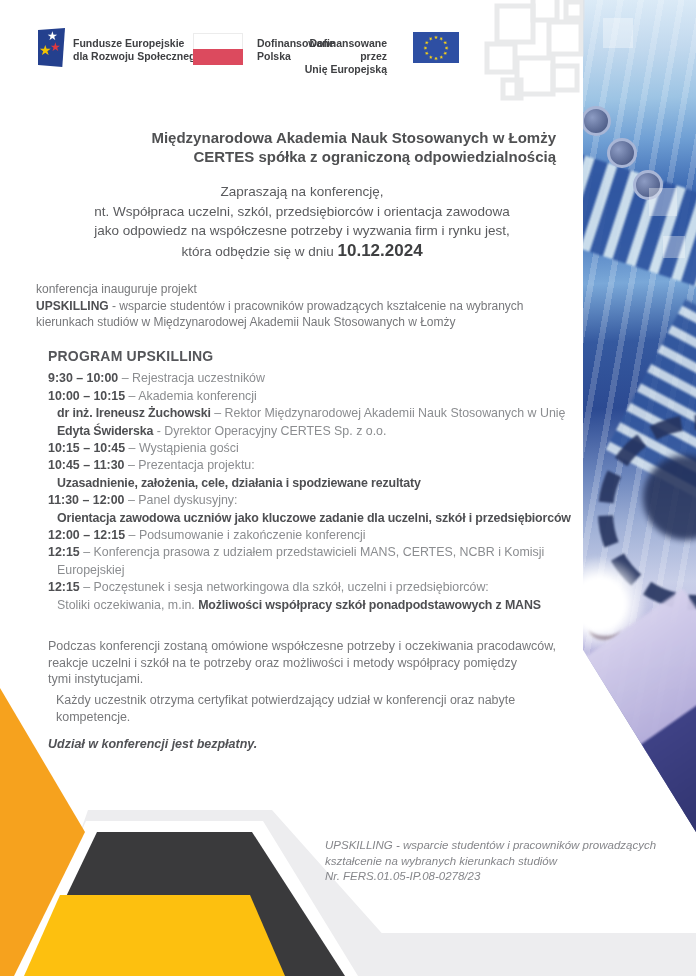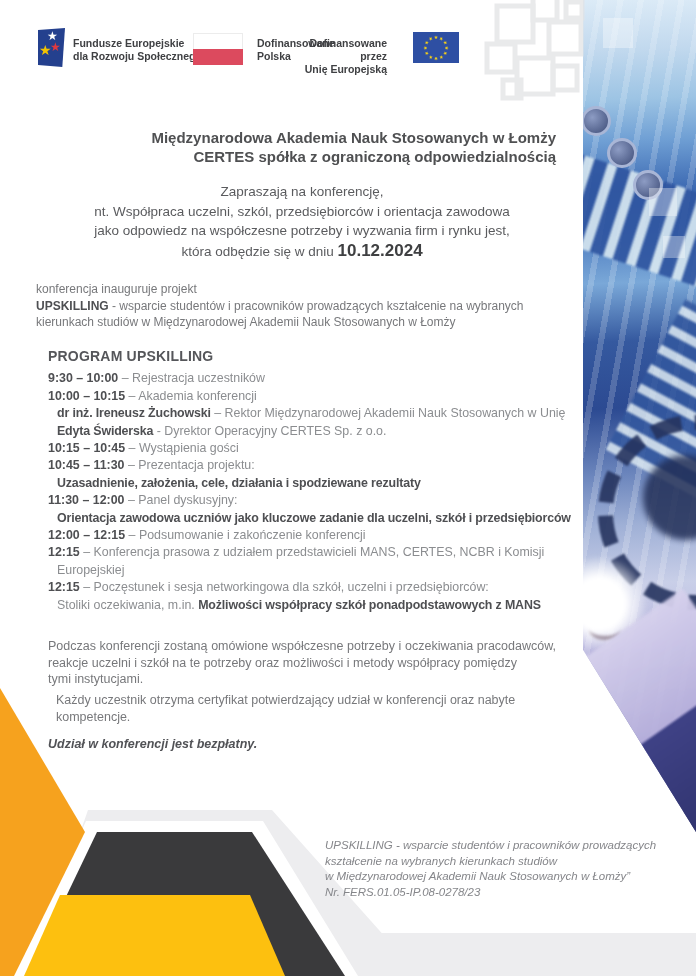--- a/index.html
+++ b/index.html
@@ -212,18 +212,17 @@
       </div>
     <div class="para para2">
         <div>Każdy uczestnik otrzyma certyfikat potwierdzający udział w konferencji oraz nabyte</div>
         <div> kompetencje.</div>
       </div>
     <div class="para para3">Udział w konferencji jest bezpłatny.</div>
 
     <div class="footer-note">
         <div>UPSKILLING - wsparcie studentów i pracowników prowadzących</div>
         <div>kształcenie na wybranych kierunkach studiów</div>
-        <div>w Międzynarodowej Akademii Nauk Stosowanych w Łomży”</div>
         <div>Nr.  FERS.01.05-IP.08-0278/23</div>
       </div>
 
   </div>
 </div>
 
 </body></html>

